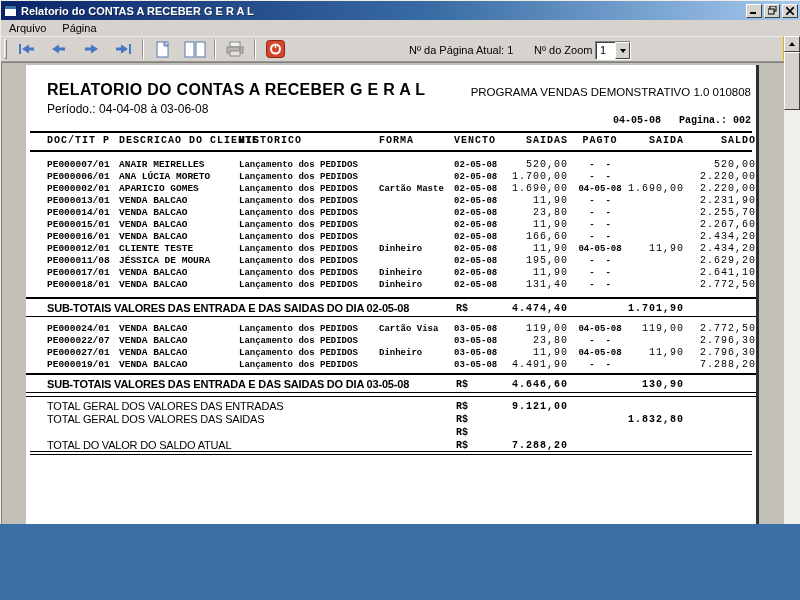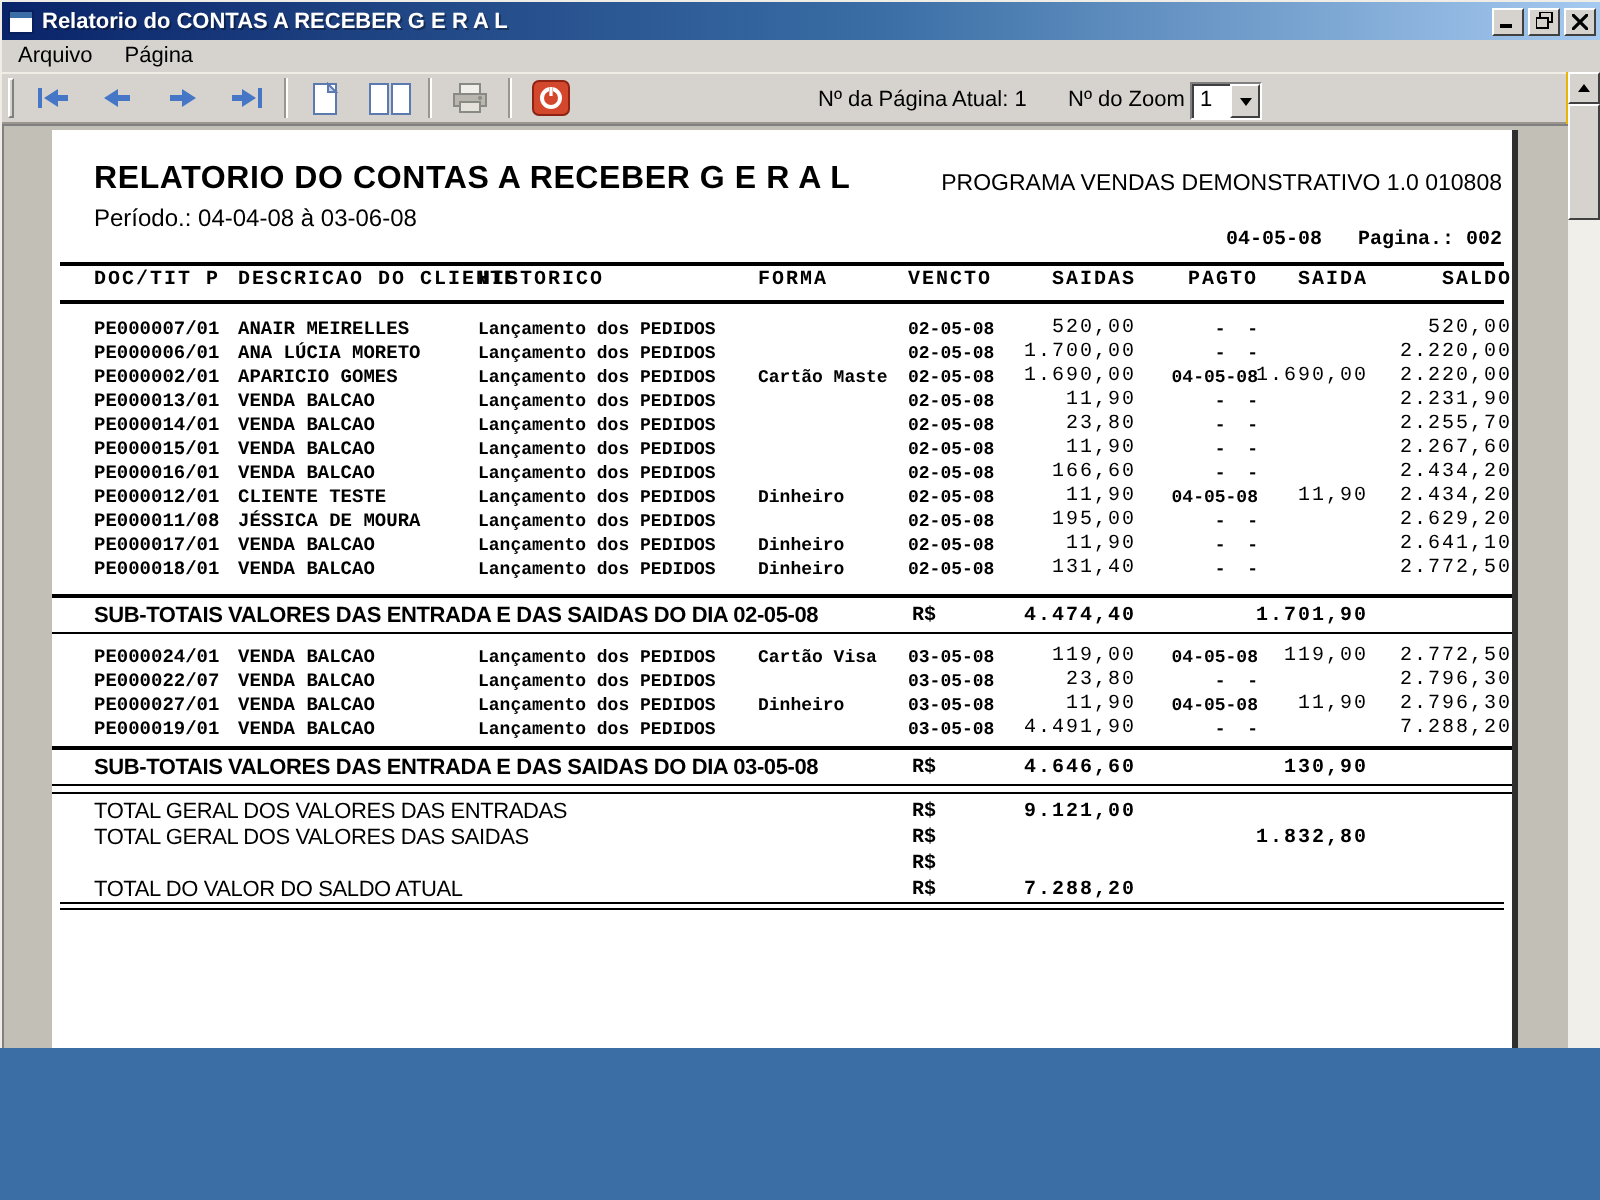--- a/index.html
+++ b/index.html
@@ -66,21 +66,21 @@
   .hdr-row{position:absolute;left:0;top:70px;width:100%;height:13px;
     font-family:"Liberation Mono",monospace;font-size:10px;font-weight:bold;
     letter-spacing:1px;}
   .cell{position:absolute;white-space:pre;line-height:12px;}
   .c-doc{left:21px;}
   .c-client{left:93px;}
   .c-hist{left:213px;}
   .c-forma{left:353px;}
   .c-vencto{left:428px;}
   .c-valor{left:440px;width:102px;text-align:right;}
-  .c-pagto{left:545px;width:58px;text-align:right;}
+  .c-pagto{left:545px;width:58px;text-align:center;}
   .c-saida{left:560px;width:98px;text-align:right;}
   .c-saldo{left:640px;width:90px;text-align:right;}
   .rows{position:absolute;left:0;width:100%;font-family:"Liberation Mono",monospace;}
   .rows-1{top:94px;}
   .rows-2{top:258px;}
   .rrow{position:relative;height:12px;}
   .rrow .c-doc,.rrow .c-client{font-size:9.5px;font-weight:bold;}
   .rrow .c-hist,.rrow .c-forma,.rrow .c-vencto,.rrow .c-pagto{font-size:9px;font-weight:bold;}
   .rrow .c-valor,.rrow .c-saida,.rrow .c-saldo{font-size:10px;letter-spacing:1px;}
   .subtotal{position:absolute;left:0;width:100%;height:20px;

